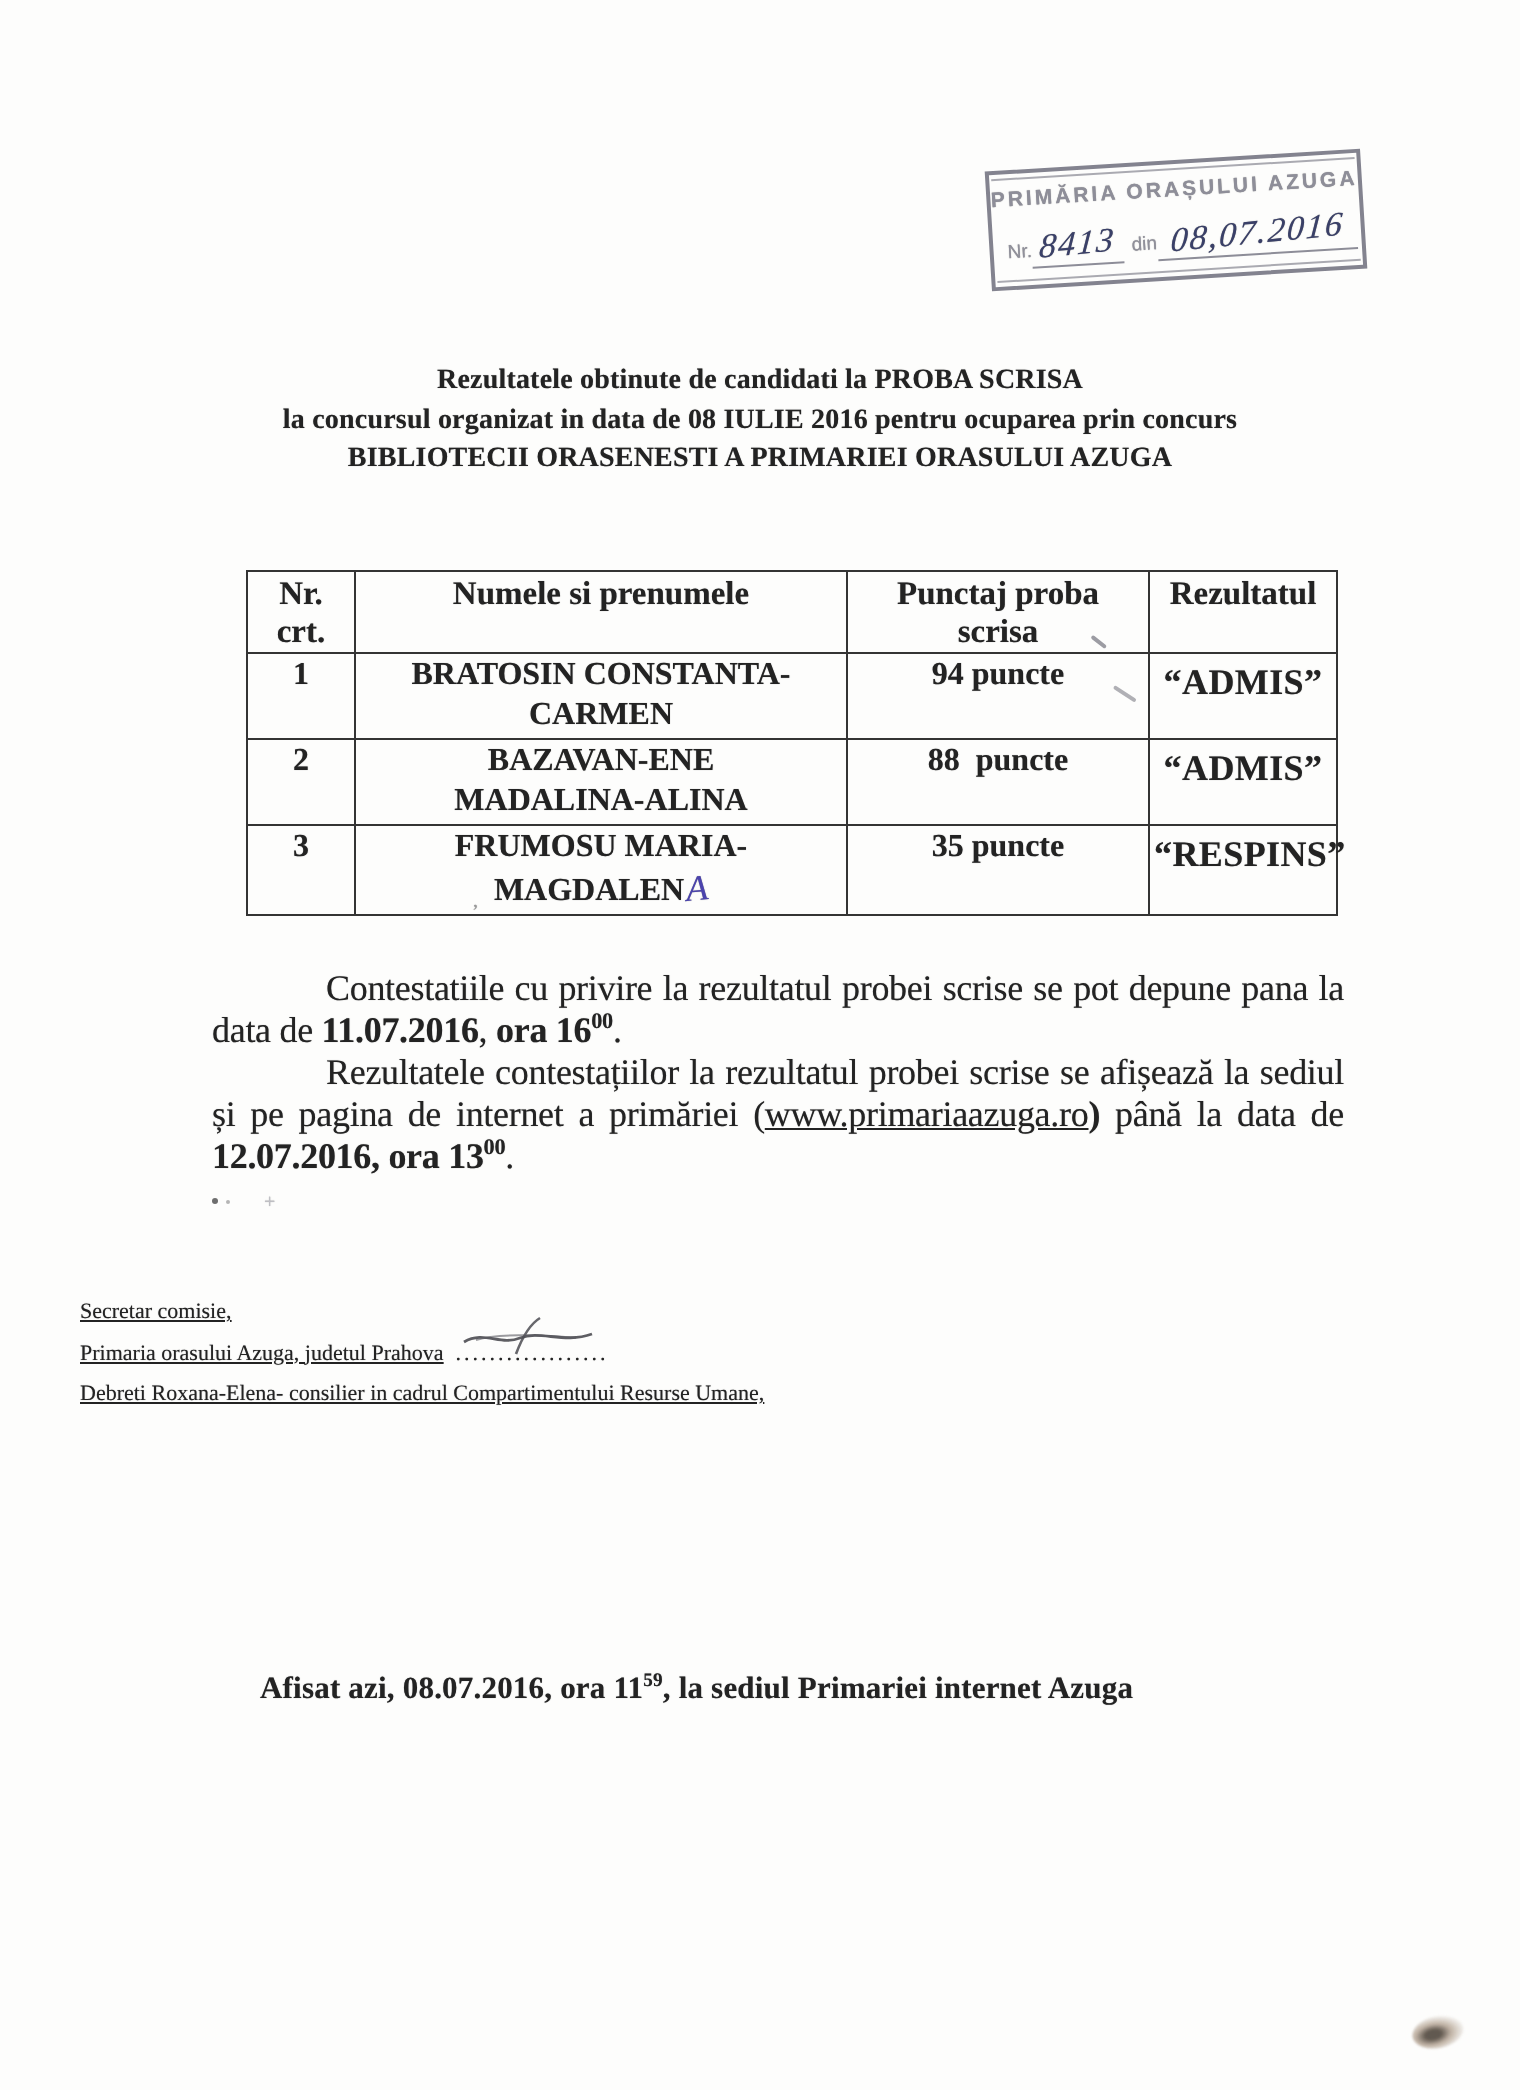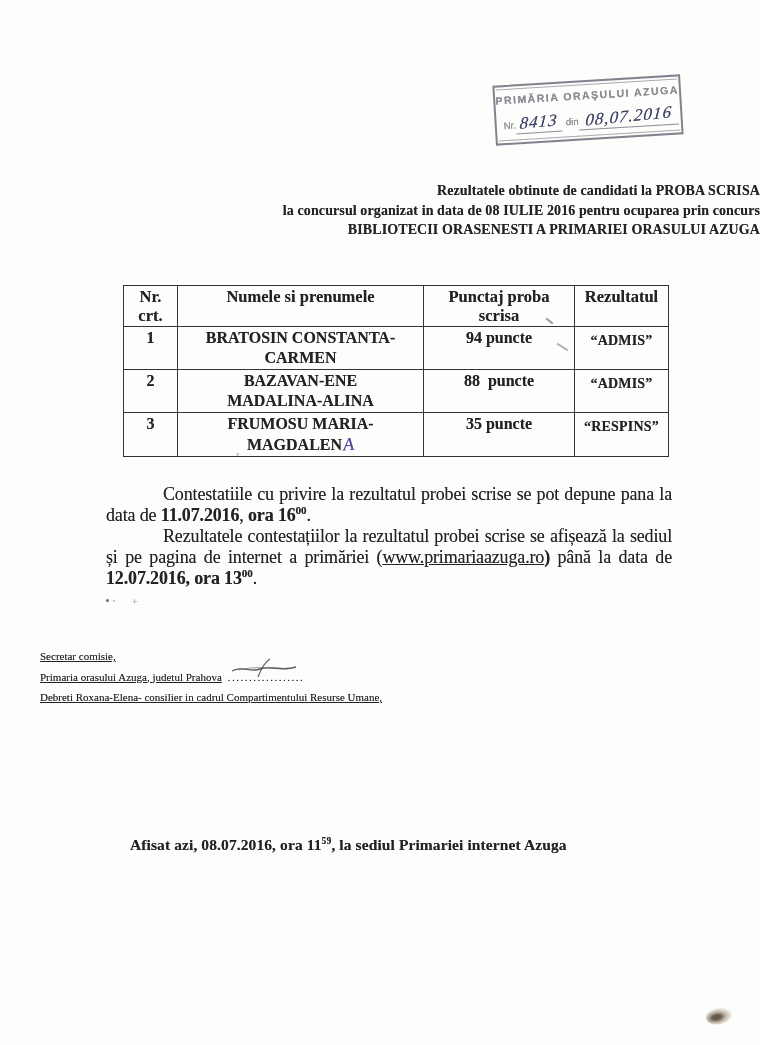--- a/index.html
+++ b/index.html
@@ -35,41 +35,41 @@
     font-style:italic; color:#3a4068; font-size:17px;
     display:inline-block; transform:skewX(-10deg) rotate(-2deg);
     letter-spacing:1px;
   }
   .blank-nr   { width:46px; }
   .blank-date { width:100px; }
 
   
   .title {
     position:absolute; top:181px; left:0; width:100%;
-    text-align:right; font-weight:bold; font-size:14px; line-height:19.5px;
+    text-align:center; font-weight:bold; font-size:14px; line-height:19.5px;
     letter-spacing:0.1px;
   }
 
   
   table.results {
     position:absolute; left:123px; top:285px; width:545px;
     border-collapse:collapse; table-layout:fixed; font-weight:bold;
   }
   table.results col.c1 { width:54px; }
   table.results col.c2 { width:246px; }
   table.results col.c3 { width:151px; }
   table.results col.c4 { width:94px; }
   table.results th, table.results td {
     border:1.8px solid #343434; vertical-align:top; text-align:center;
     padding:1px 2px; overflow:visible;
   }
   table.results th { font-size:16.5px; line-height:19px; }
   table.results td { font-size:16px; line-height:20px; }
   table.results td.score { white-space:pre-wrap; }
-  table.results td.result { font-size:14px; letter-spacing:0.2px; padding-top:4px; }
+  table.results td.result { font-size:18px; letter-spacing:0.2px; padding-top:4px; }
   tr.hdr { height:40px; }
   tr.r1 { height:42px; } tr.r2 { height:42px; } tr.r3 { height:41px; }
   .hand-a {
     display:inline-block; color:#4b43ad; font-style:italic; font-size:18px;
     transform:rotate(-5deg); margin-left:1px; font-weight:normal;
   }
 
   
   .paras {
     position:absolute; left:106px; top:484px; width:566px;

